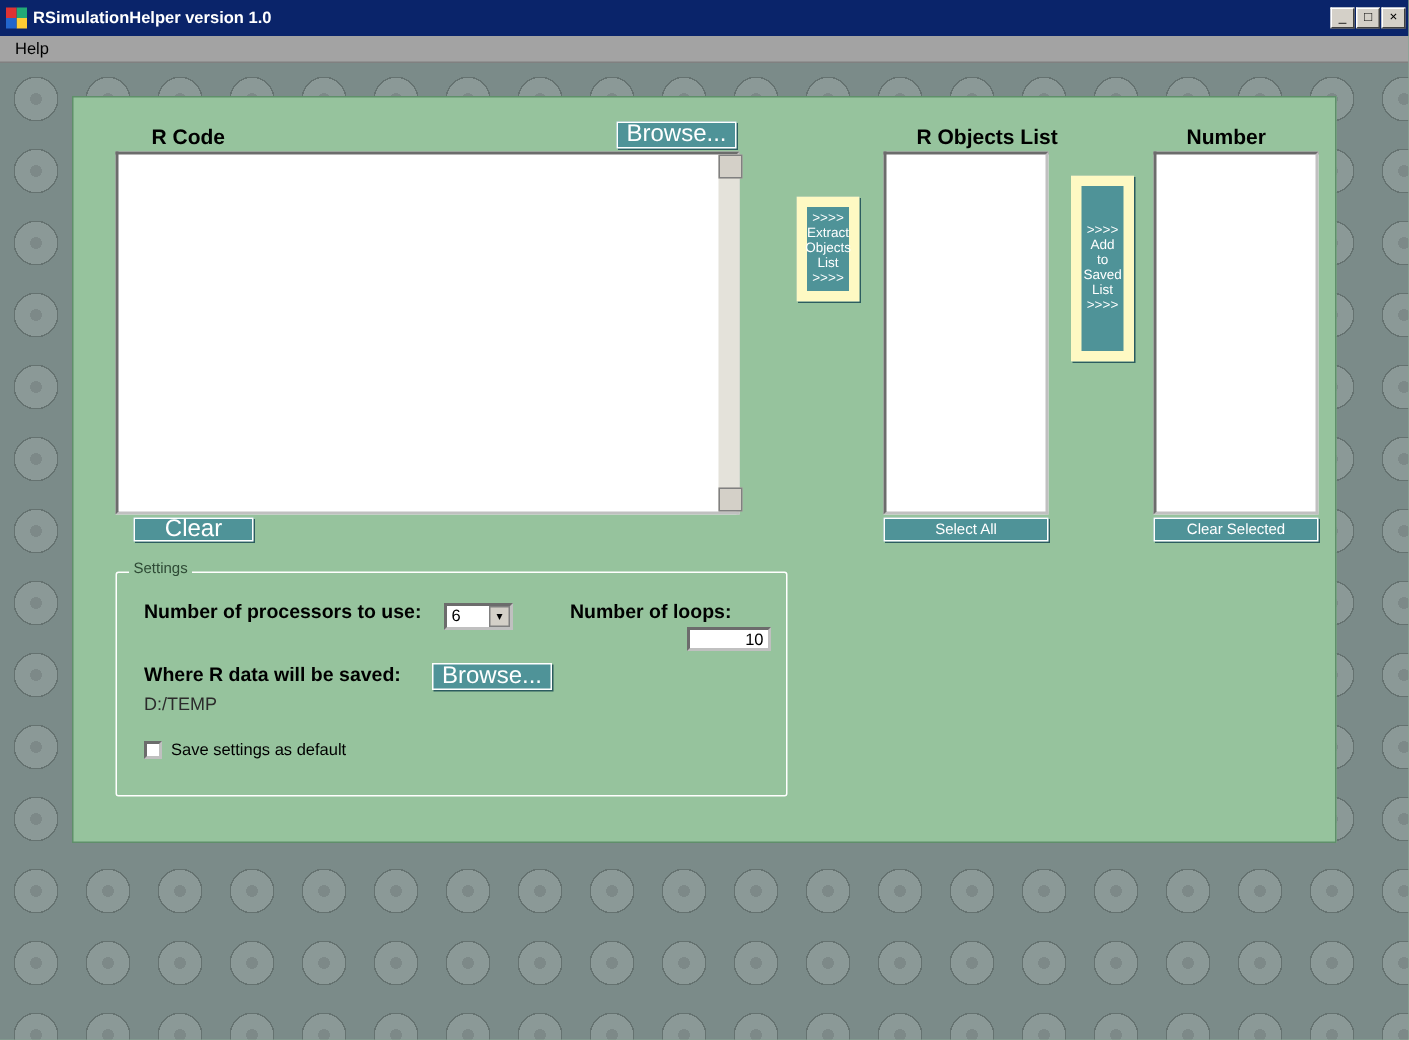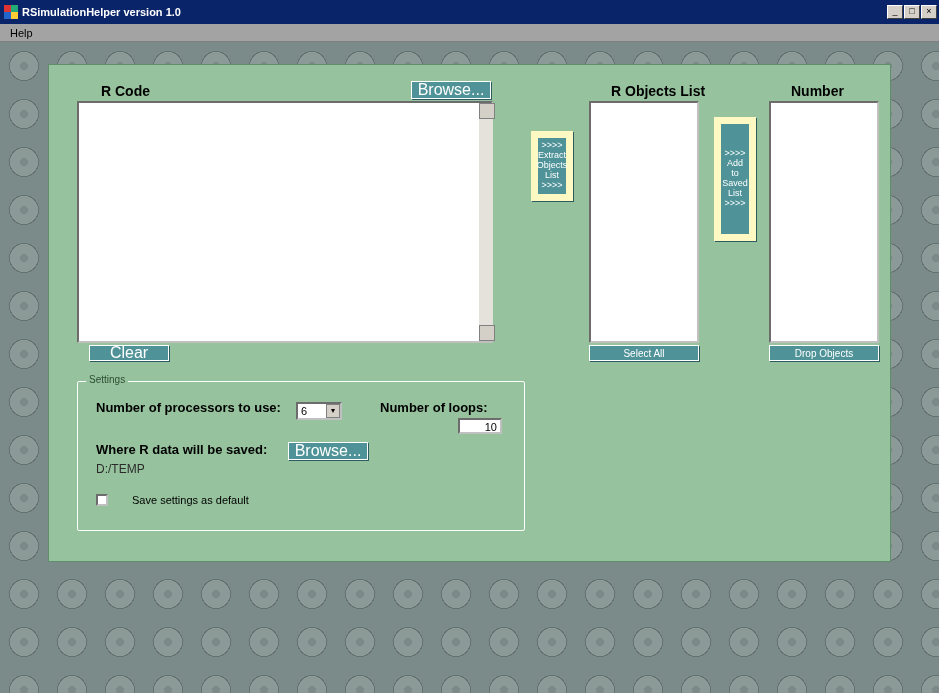--- a/index.html
+++ b/index.html
@@ -218,21 +218,21 @@
   .combo .arrow {
     width: 14px; height: 14px;
     background: #d4d0c8;
     border: 1px solid #808080;
     font-size: 8px; line-height:12px; text-align:center;
   }
 
   .num-loops {
     position: absolute;
     left: 380px; top: 36px;
-    width: 44px; height: 16px;
+    width: 56px; height: 16px;
     background: #fff;
     border: 2px inset #c0c0c0;
     font-family: Tahoma,sans-serif; font-size: 11px;
     text-align: right; padding-right: 3px;
     line-height: 14px;
   }
 
   .browse-save {
     position: absolute;
     left: 210px; top: 60px;
@@ -243,21 +243,21 @@
     left: 18px; top: 80px;
     font-family: Tahoma, sans-serif;
     font-size: 12px;
     color: #2b2b2b;
     text-align: right;
   }
 
   .checkbox-row {
     position: absolute;
     left: 18px; top: 112px;
-    display: flex; align-items: center; gap: 24px;
+    display: flex; align-items: center; gap: 6px;
     font-family: "Papyrus","Comic Sans MS",cursive,sans-serif;
     font-size: 11px;
   }
   .chk {
     width: 12px; height: 12px;
     background: #fff;
     border: 2px inset #c0c0c0;
   }
 
   
@@ -302,21 +302,21 @@
     <div class="side-btn extract-btn">&gt;&gt;&gt;&gt; Extract Objects List &gt;&gt;&gt;&gt;</div>
 
     <div class="section-label lbl-robj">R Objects List</div>
     <div class="listbox list-r"></div>
     <div class="btn list-btn selall-btn">Select All</div>
 
     <div class="side-btn add-btn">&gt;&gt;&gt;&gt; Add to Saved List &gt;&gt;&gt;&gt;</div>
 
     <div class="section-label lbl-saved">Number Objects</div>
     <div class="listbox list-save"></div>
-    <div class="btn list-btn drop-btn">Drop Objects</div>
+    <div class="btn list-btn drop-btn">Clear Selected</div>
 
     <div class="groupbox" data-legend="Settings">
 
       <div class="setting-label lbl-proc">Number of processors to use:</div>
       <div class="combo">
         <span>6</span>
         <span class="arrow">▾</span>
       </div>
 
       <div class="setting-label lbl-loops">Number of loops:</div>

